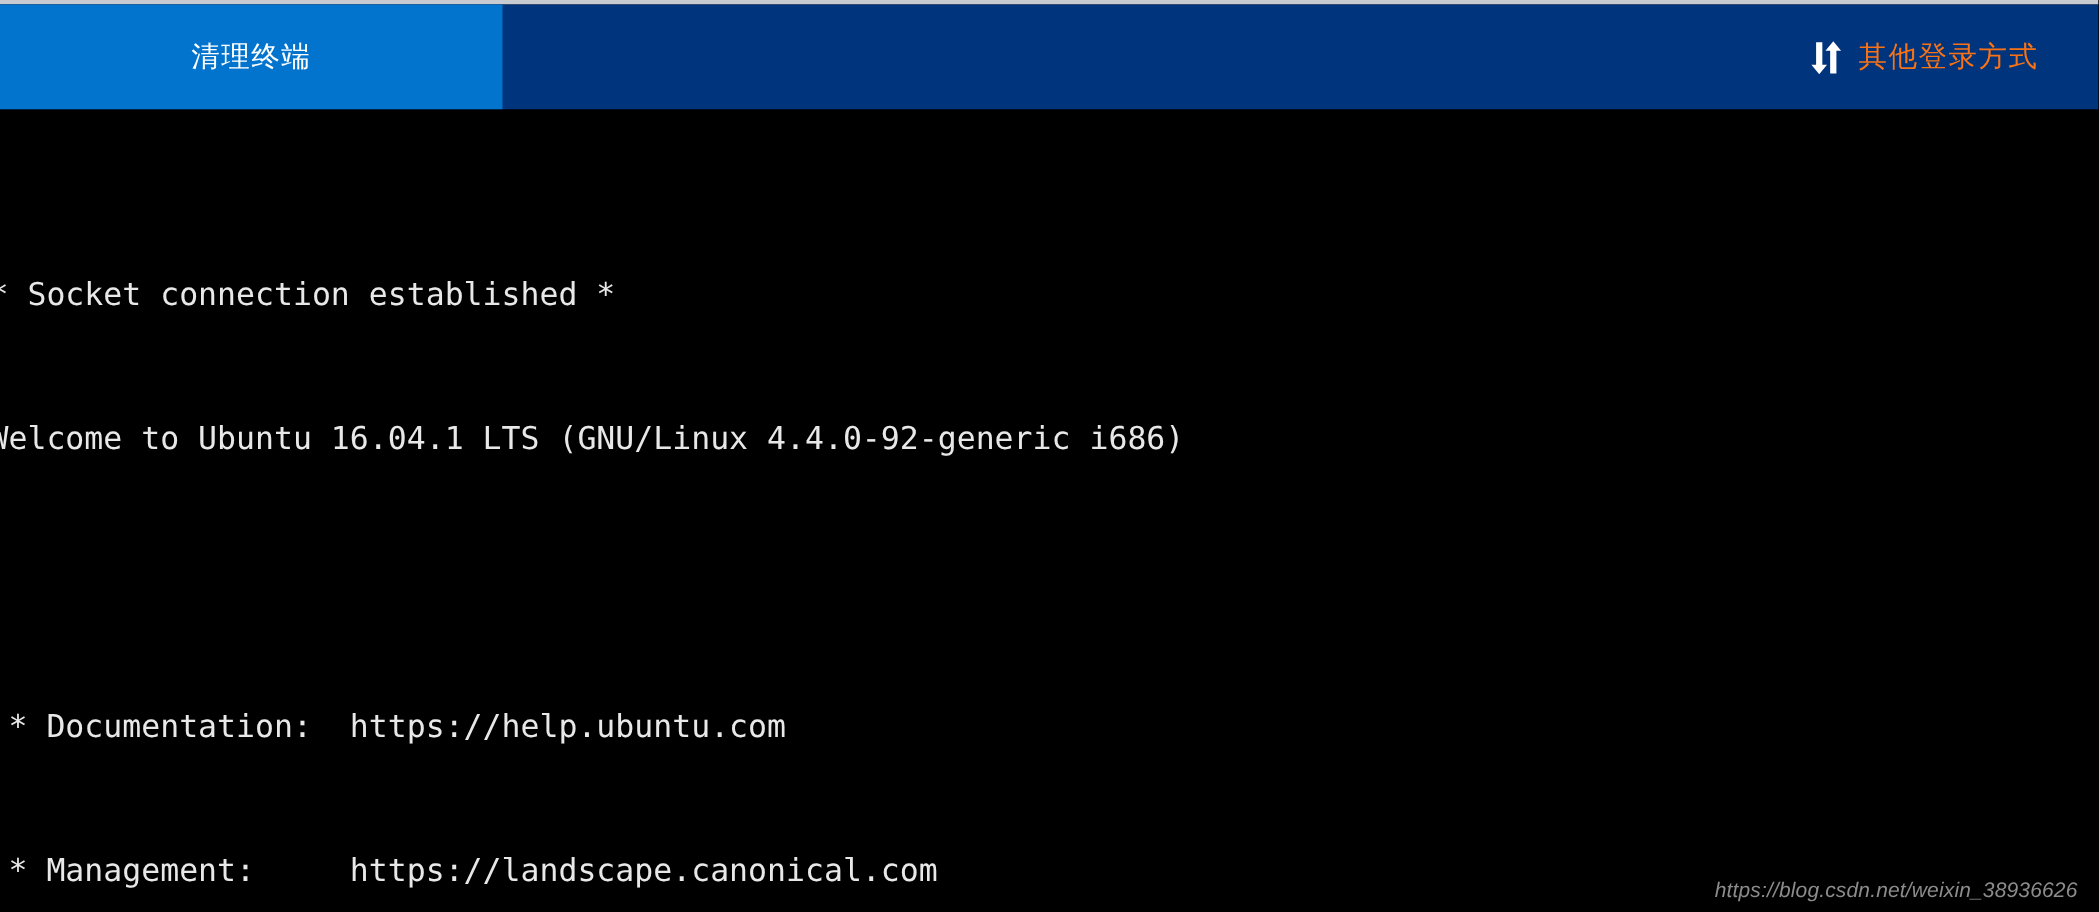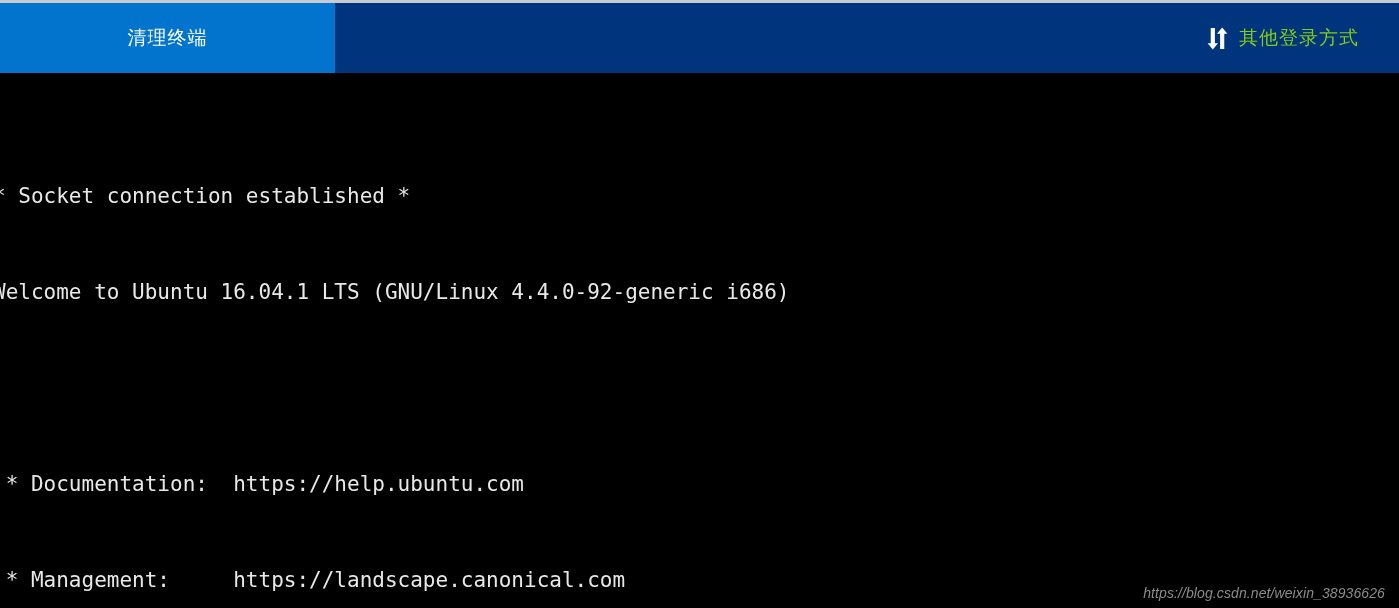--- a/index.html
+++ b/index.html
@@ -32,21 +32,21 @@
     font-size:19px;
     letter-spacing:1px;
     font-family:"DejaVu Sans", sans-serif;
   }
   .header-right {
     position:absolute; right:40px; top:0; height:70px;
     display:flex; align-items:center; gap:9px;
   }
   .switch-icon { width:25px; height:25px; display:block; }
   .header-right-label {
-    color:#84cc16;
+    color:#f97316;
     font-size:19px;
     letter-spacing:1px;
     font-family:"DejaVu Sans", sans-serif;
   }
 
   
   .terminal {
     position:absolute; left:0; top:73px;
     width:1399px; height:535px;
     background:#000000;

